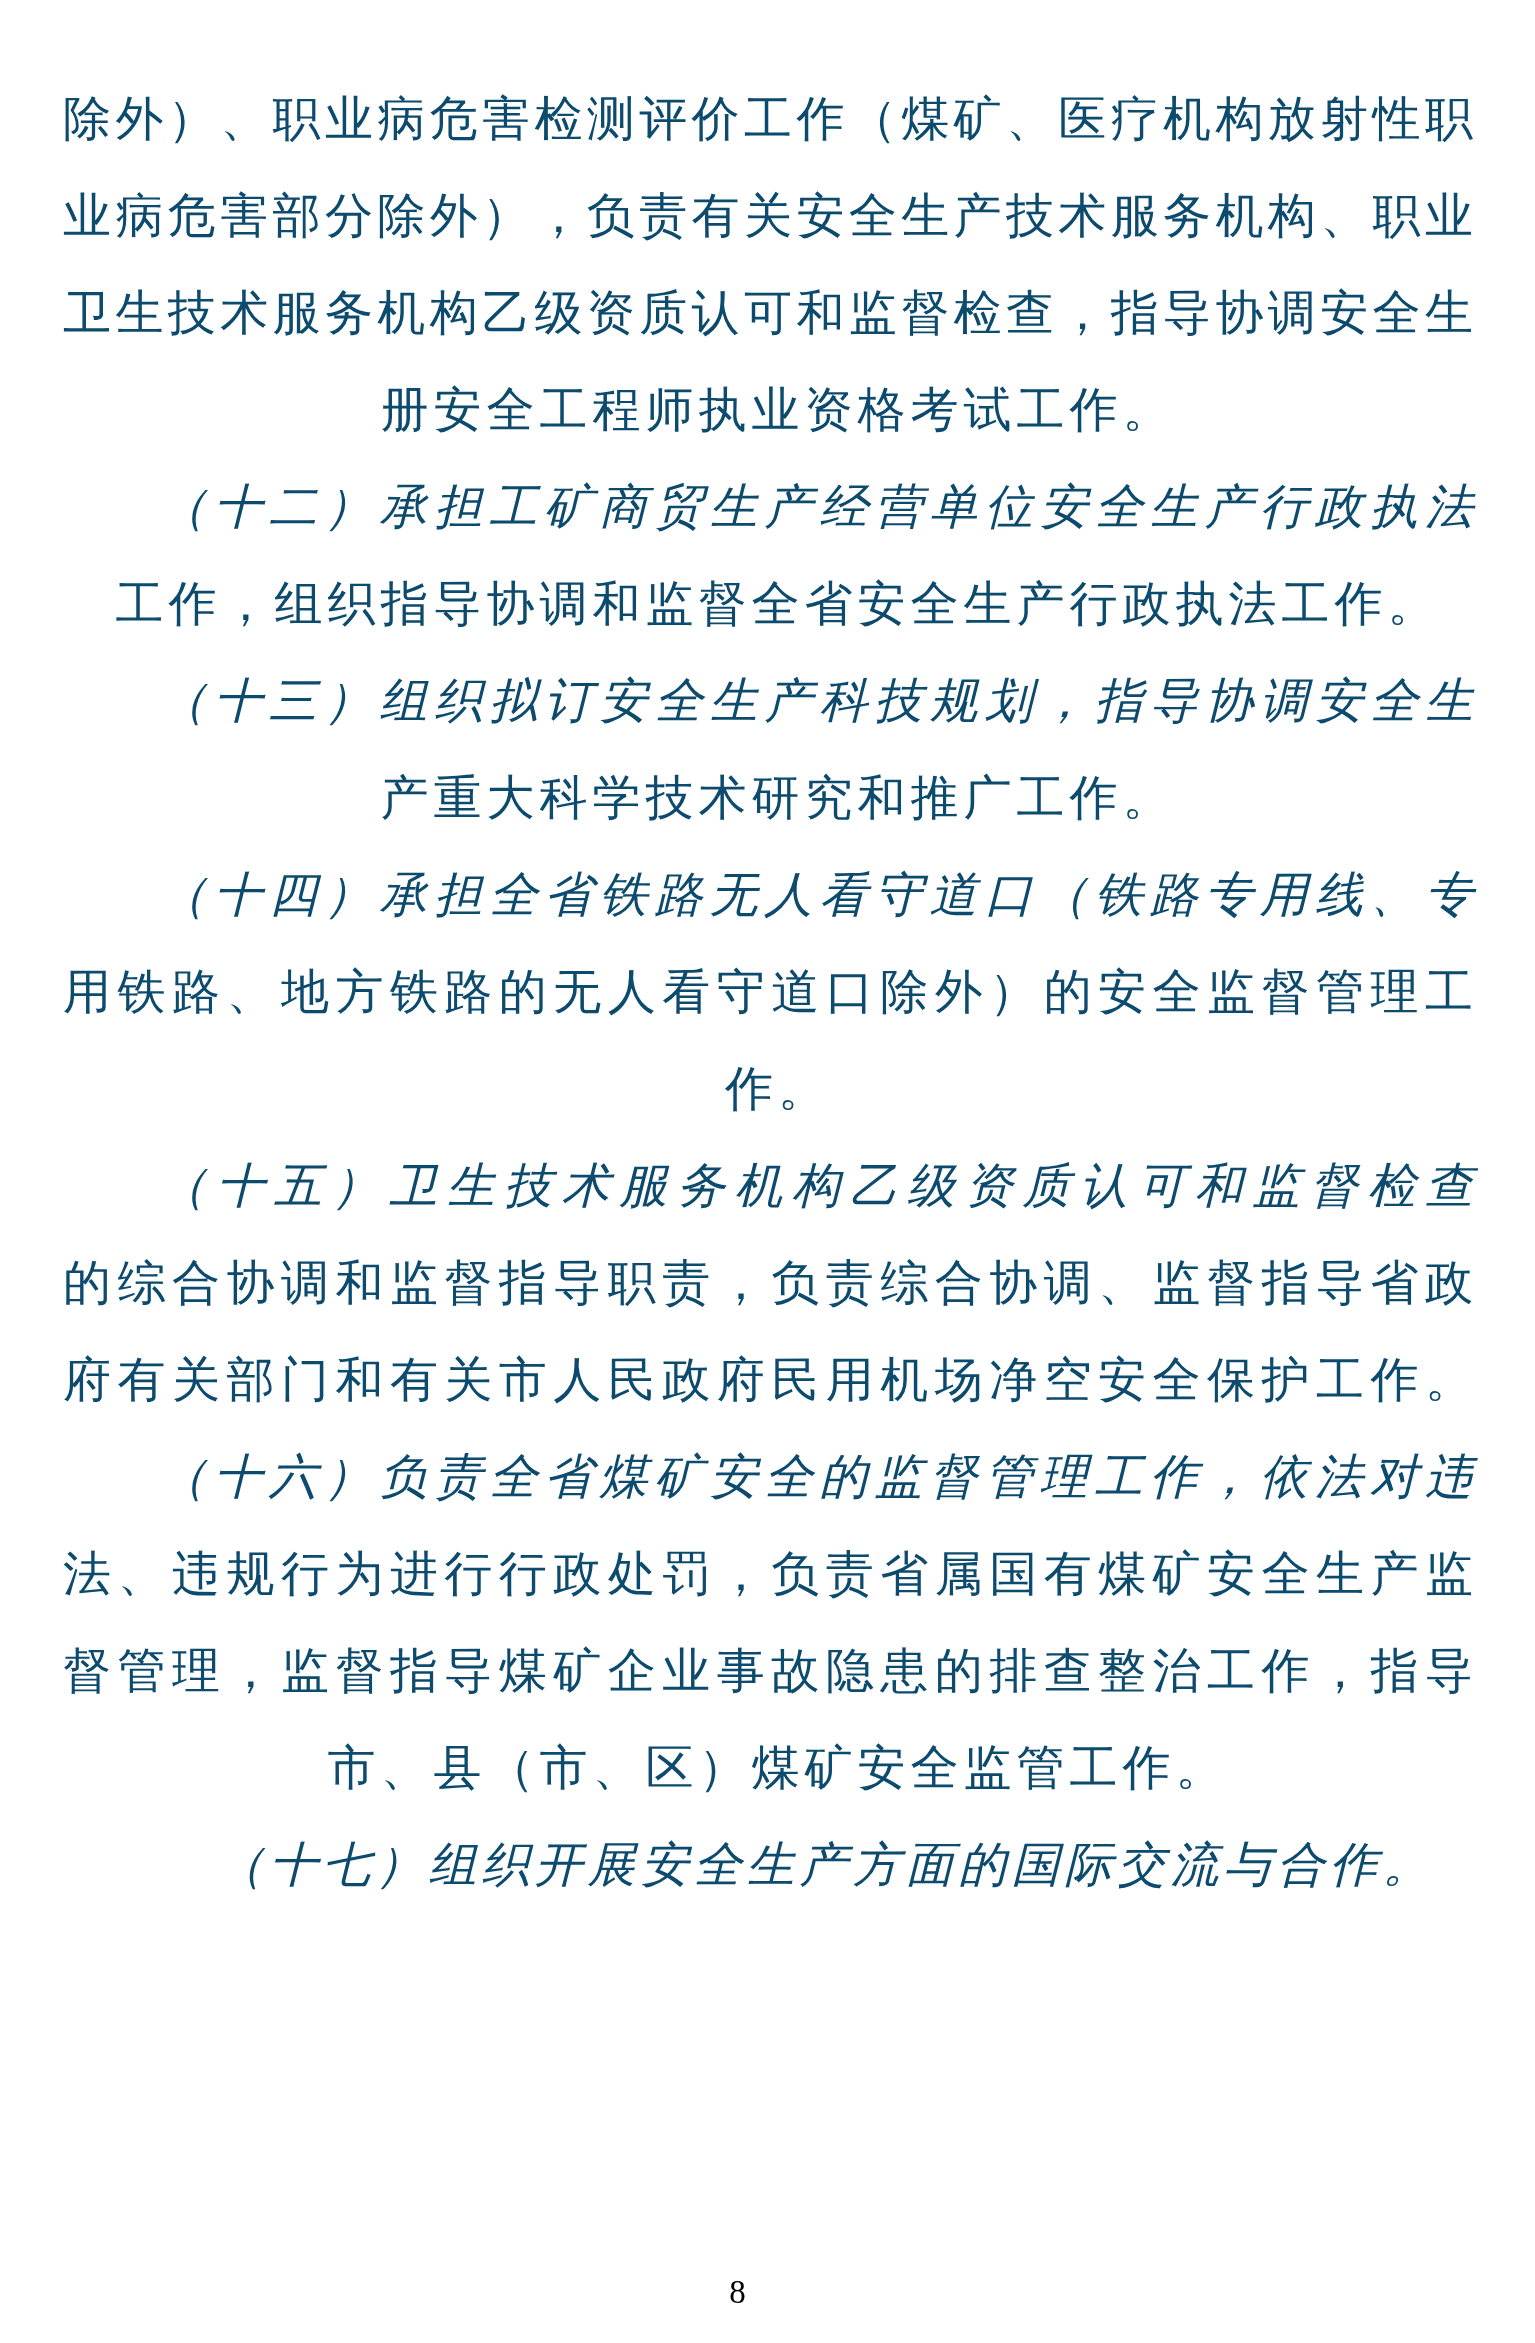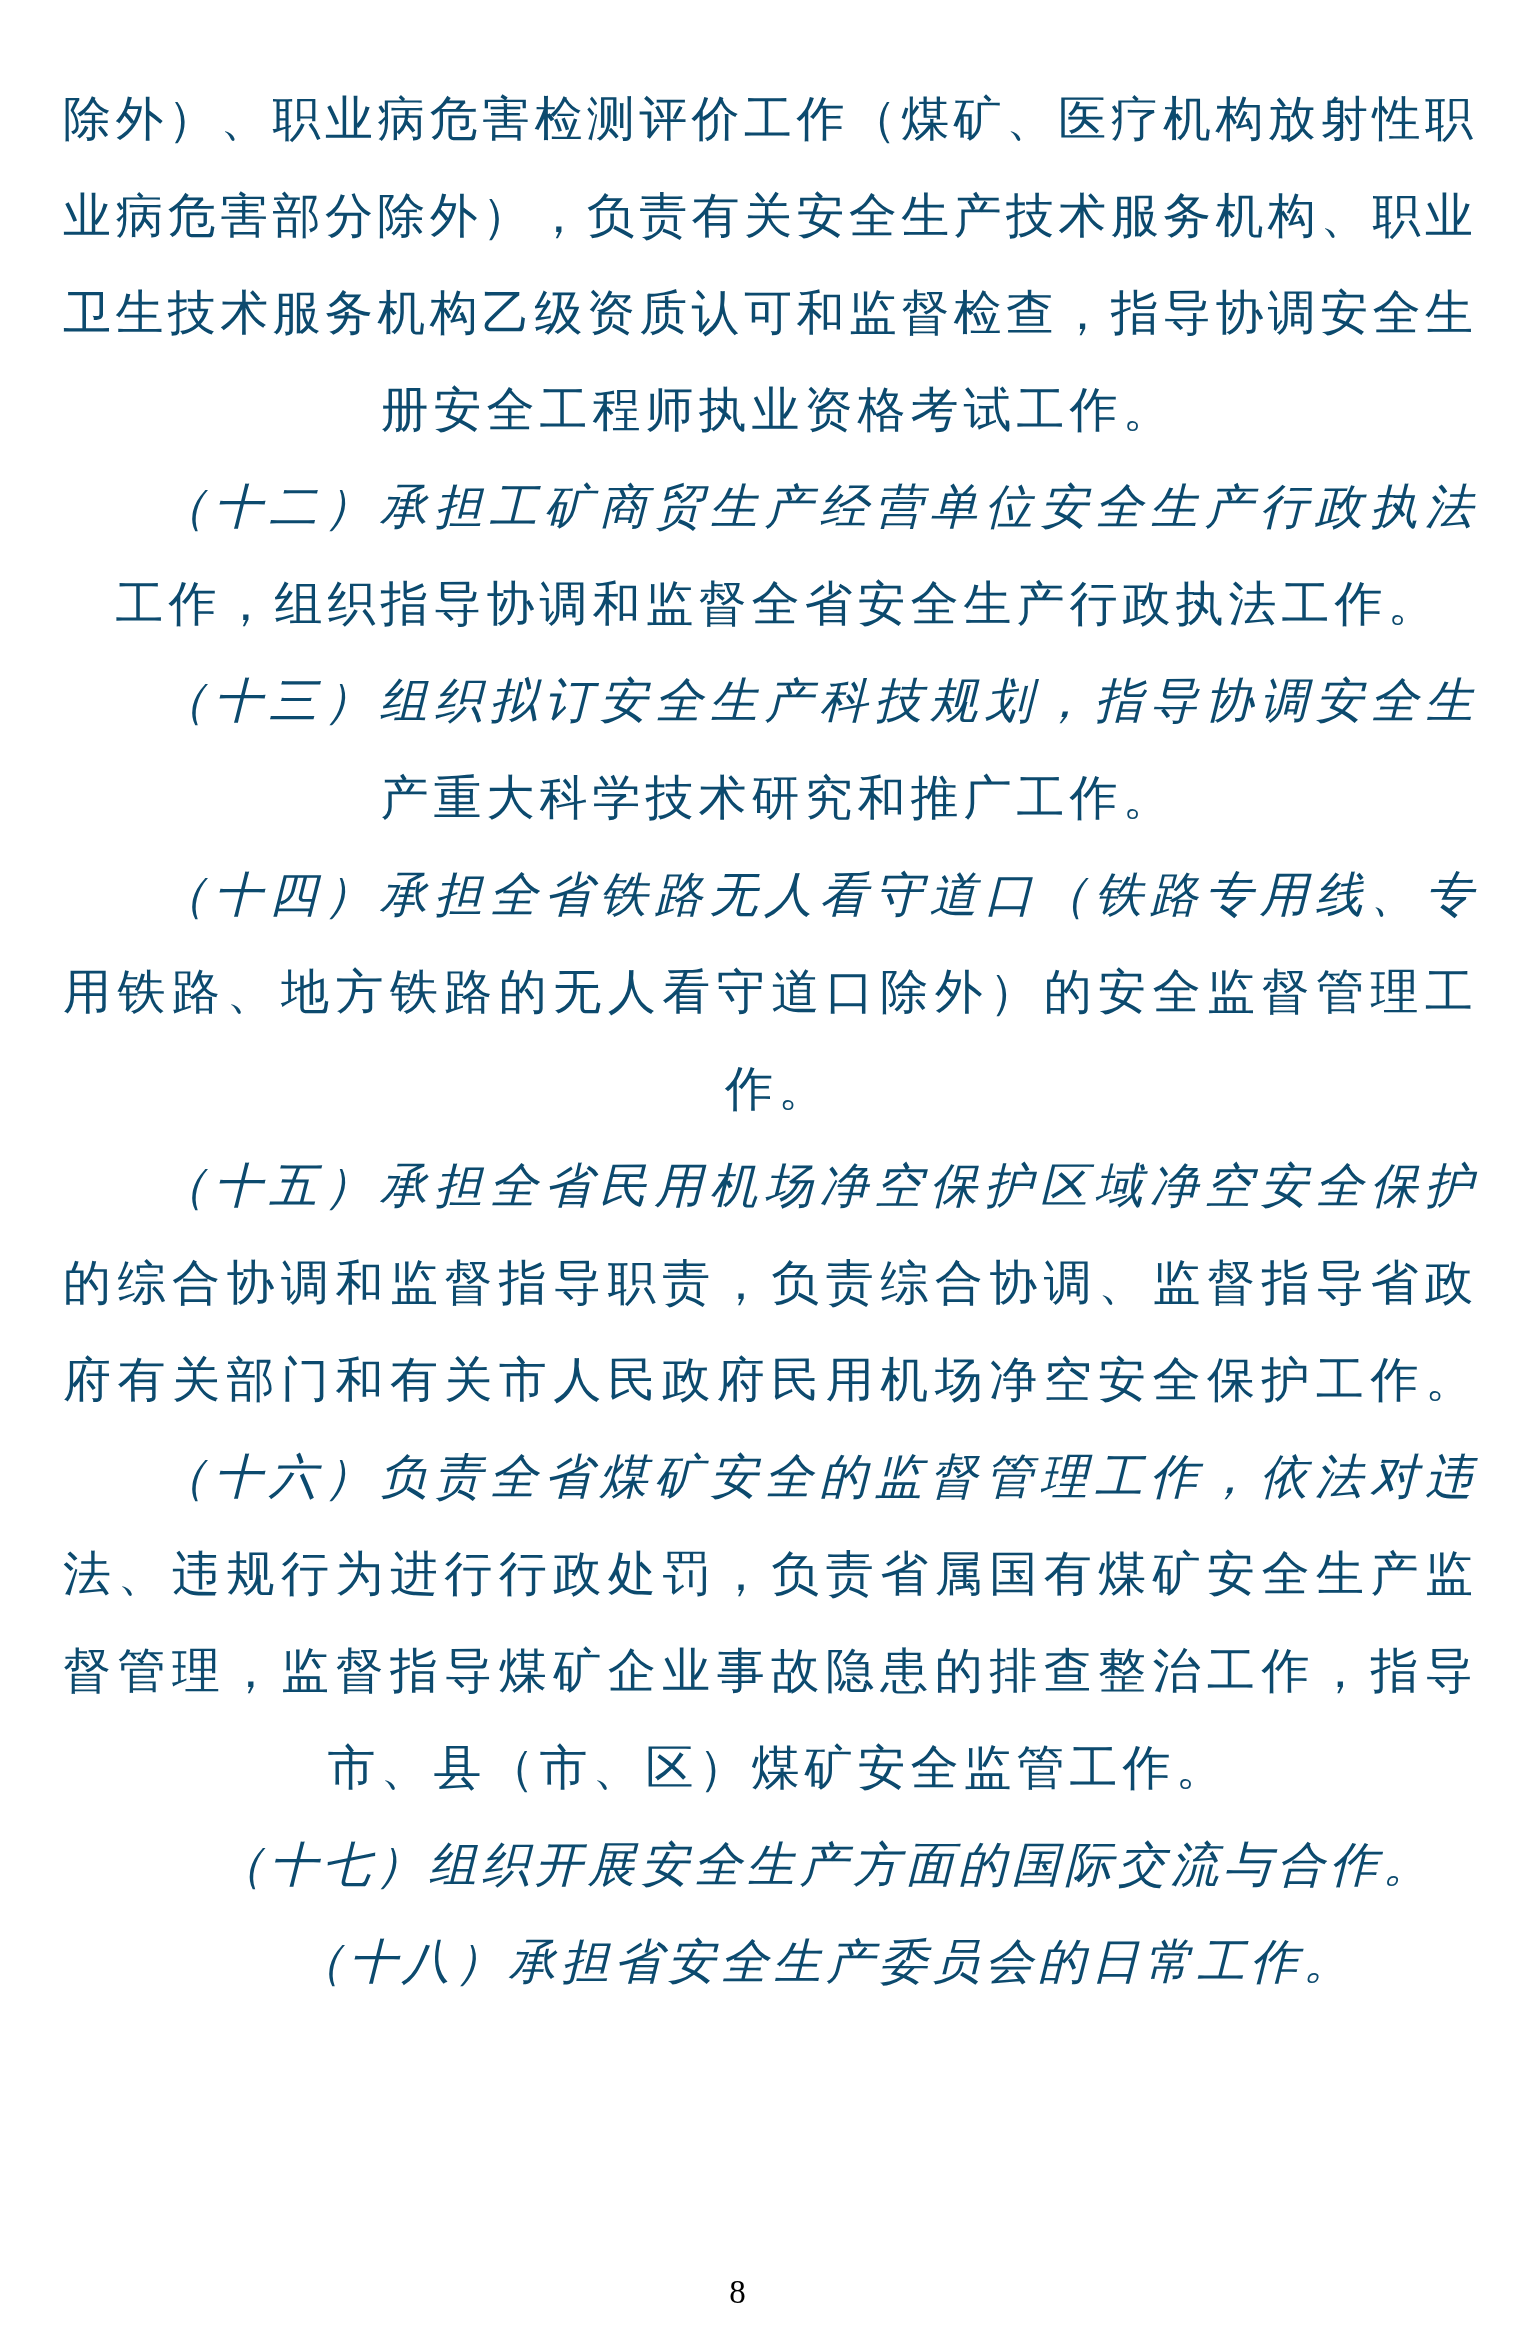--- a/index.html
+++ b/index.html
@@ -65,25 +65,24 @@
     <div class="line justify">业病危害部分除外），负责有关安全生产技术服务机构、职业</div>
     <div class="line justify">卫生技术服务机构乙级资质认可和监督检查，指导协调安全生</div>
     <div class="line left">册安全工程师执业资格考试工作。</div>
     <div class="line justify indent">（十二）承担工矿商贸生产经营单位安全生产行政执法</div>
     <div class="line left">工作，组织指导协调和监督全省安全生产行政执法工作。</div>
     <div class="line justify indent">（十三）组织拟订安全生产科技规划，指导协调安全生</div>
     <div class="line left">产重大科学技术研究和推广工作。</div>
     <div class="line justify indent">（十四）承担全省铁路无人看守道口（铁路专用线、专</div>
     <div class="line justify">用铁路、地方铁路的无人看守道口除外）的安全监督管理工</div>
     <div class="line left">作。</div>
-    <div class="line justify indent">（十五）承担全省民用机场净空保护区域净空安全保护</div>
+    <div class="line justify indent">（十五）卫生技术服务机构乙级资质认可和监督检查</div>
     <div class="line justify">的综合协调和监督指导职责，负责综合协调、监督指导省政</div>
     <div class="line justify">府有关部门和有关市人民政府民用机场净空安全保护工作。</div>
     <div class="line justify indent">（十六）负责全省煤矿安全的监督管理工作，依法对违</div>
     <div class="line justify">法、违规行为进行行政处罚，负责省属国有煤矿安全生产监</div>
     <div class="line justify">督管理，监督指导煤矿企业事故隐患的排查整治工作，指导</div>
     <div class="line left">市、县（市、区）煤矿安全监管工作。</div>
     <div class="line left indent">（十七）组织开展安全生产方面的国际交流与合作。</div>
-    <div class="line left indent">（十八）承担省安全生产委员会的日常工作。</div>
   </div>
 
   <div class="page-footer">8</div>
 </div>
 
 </body></html>

